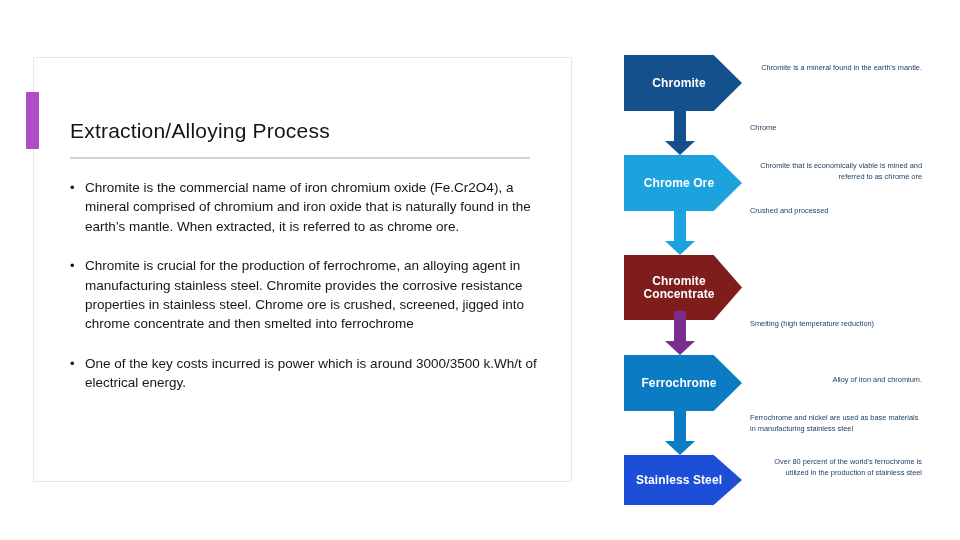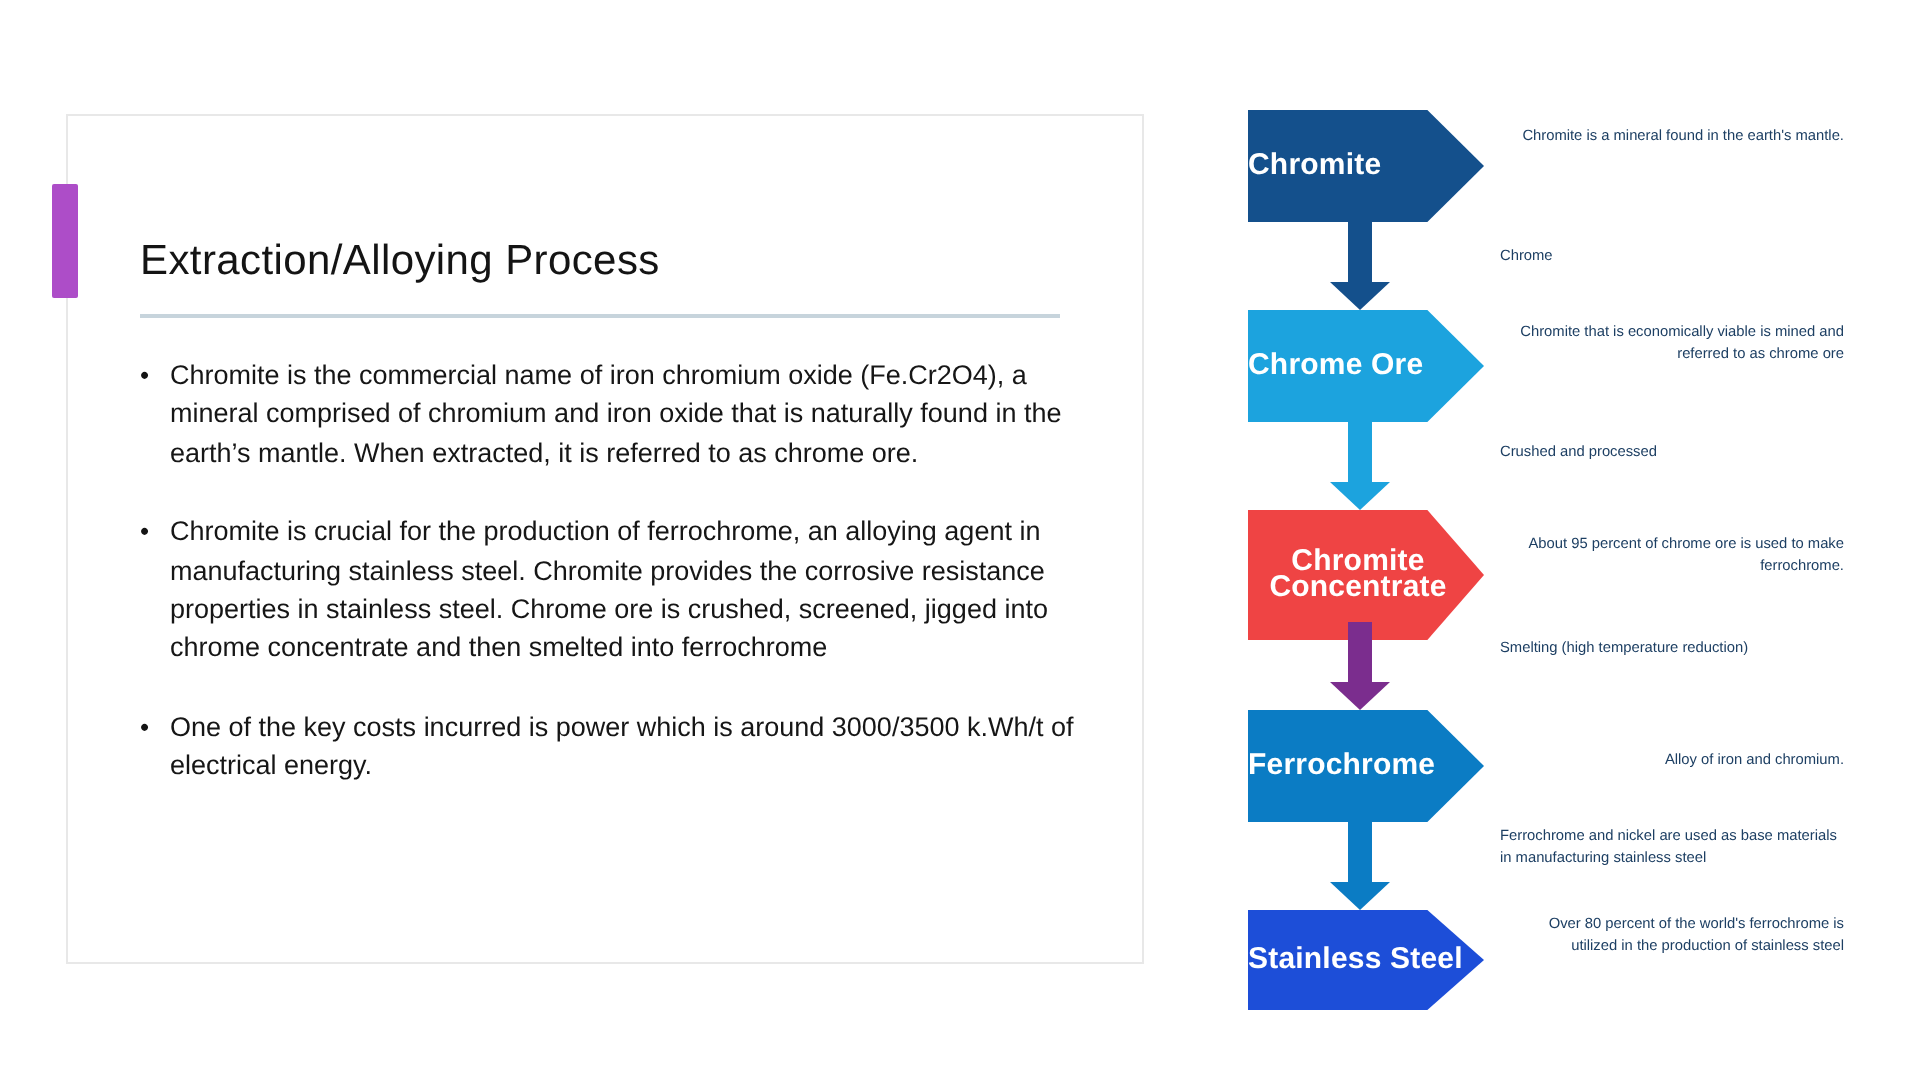--- a/index.html
+++ b/index.html
@@ -99,24 +99,24 @@
     width: 300px;
   }
 
   .chevron {
     position: absolute;
     left: 0;
     top: 0;
     width: 110px;
     display: flex;
     align-items: center;
-    justify-content: flex-start;
+    justify-content: center;
     color: #ffffff;
     font-weight: bold;
-    font-size: 15px;
+    font-size: 12px;
     line-height: 12.5px;
     text-align: center;
     letter-spacing: 0.1px;
     padding-right: 8px;
     box-sizing: content-box;
     clip-path: polygon(0 0, 76% 0, 100% 50%, 76% 100%, 0 100%);
   }
 
   .stage-desc {
     position: absolute;
@@ -202,27 +202,26 @@
     <div class="chevron" style="height: 56px; background: rgb(28, 163, 222);">
       <span>Chrome Ore</span>
     </div>
     <div class="stage-desc" style="top:6px;">Chromite that is economically viable is mined and referred to as chrome ore</div>
   </div>
 
   <div class="connector" style="left:41px;top:156px;height:44px;">
     <div class="shaft" style="height: 30px; background: rgb(28, 163, 222);"></div>
     <div class="head" style="border-top: 14px solid rgb(28, 163, 222);"></div>
   </div>
-  <div class="process-label" style="top:166px;">Crushed and processed</div>
+  <div class="process-label" style="top:151px;">Crushed and processed</div>
 
   <div class="flow-stage" style="top:200px;height:56px;">
-    <div class="chevron" style="height: 65px; background: #ef4444;">
+    <div class="chevron" style="height: 65px; background: #7f1d1d;">
       <span>Chromite Concentrate</span>
     </div>
-    <div class="stage-desc" style="top:12px;">About 95 percent of chrome ore is used to make ferrochrome.</div>
   </div>
 
   <div class="connector" style="left:41px;top:256px;height:44px;">
     <div class="shaft" style="height: 30px; background: rgb(123, 45, 142);"></div>
     <div class="head" style="border-top: 14px solid rgb(123, 45, 142);"></div>
   </div>
   <div class="process-label" style="top:264px;">Smelting (high temperature reduction)</div>
 
   <div class="flow-stage" style="top:300px;height:56px;">
     <div class="chevron" style="height: 56px; background: rgb(11, 124, 196);">

